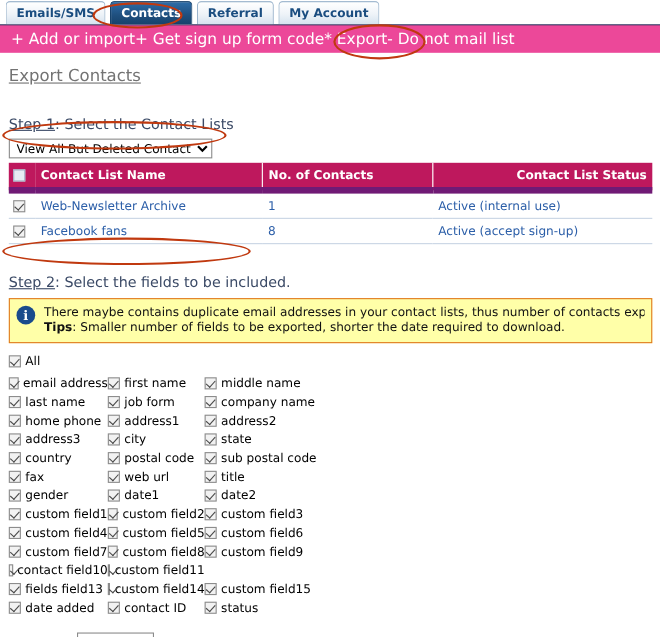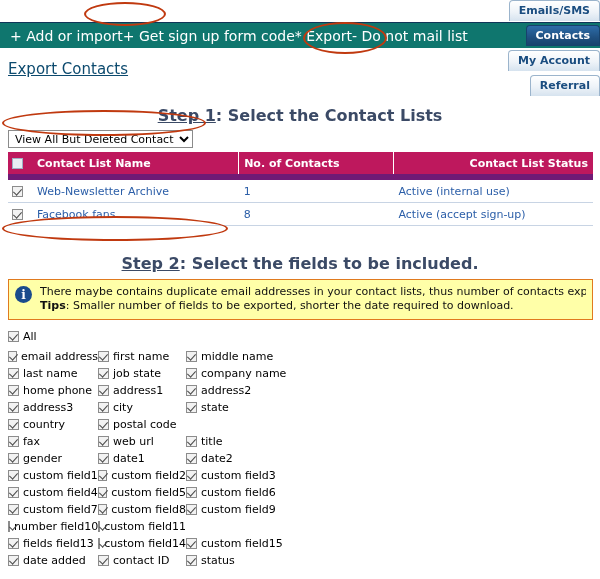--- a/index.html
+++ b/index.html
@@ -23,21 +23,20 @@
     height: 22px;
     background: #ffffff;
     padding-left: 5px;
     box-sizing: border-box;
   }
   .tabstrip-inner {
     display: flex;
     align-items: flex-end;
     gap: 4px;
     height: 22px;
-    flex-direction: column;
   }
   .tab {
     position: relative;
     font-size: 11px;
     font-weight: bold;
     color: #1a4d80;
     background: linear-gradient(to bottom, #ffffff 0%, #eef3f8 55%, #d6e3ef 100%);
     border: 1px solid #9bb4cc;
     border-bottom: none;
     border-radius: 4px 4px 0 0;
@@ -48,21 +47,21 @@
     height: 21px;
   }
   .tab.active {
     background: linear-gradient(to bottom, #2d6ca8 0%, #1f4f7e 60%, #17426c 100%);
     color: #ffffff;
     border-color: #17426c;
   }
 
   
   .navbar {
-    background: #0f766e;
+    background: #ec4899;
     height: 26px;
     display: flex;
     align-items: center;
     color: #ffffff;
     font-size: 14px;
     padding-left: 10px;
     box-sizing: border-box;
     border-top: 1px solid #0f3559;
   }
   .navbar .navitem {
@@ -70,33 +69,32 @@
     color: #ffffff;
     text-decoration: none;
   }
 
   
   .content {
     padding: 0 8px;
   }
   .page-title {
     font-size: 15px;
-    color: #0c4a6e;
+    color: #737373;
     text-decoration: underline;
     margin: 12px 0 0 0;
     font-weight: normal;
     font-family: "DejaVu Sans", "Liberation Sans", sans-serif;
   }
   .step-label {
-    font-size: 16px;
-    font-weight: bold;
+    font-size: 13px;
+    font-weight: normal;
     color: #3b4a66;
     margin-top: 28px;
     margin-bottom: 5px;
-    text-align: center;
   }
   .step-label .u { text-decoration: underline; }
 
   
   .list-select {
     font-family: "DejaVu Sans", "Liberation Sans", sans-serif;
     font-size: 11px;
     width: 185px;
     height: 18px;
     padding: 1px 2px;
@@ -261,22 +259,22 @@
     background: transparent;
   }
 </style>
 </head>
 <body>
 
 <div class="tabstrip">
   <div class="tabstrip-inner" id="tabstrip-inner">
       <div class="tab"><span>Emails/SMS</span></div>
       <div class="tab active"><span>Contacts</span></div>
+      <div class="tab"><span>Referral</span></div>
       <div class="tab"><span>My Account</span></div>
-      <div class="tab"><span>Referral</span></div>
     </div>
 </div>
 
 <div class="navbar" id="navbar">
     <span class="navitem">+ Add or import</span>
     <span class="navitem">+ Get sign up form code</span>
     <span class="navitem">* Export</span>
     <span class="navitem">- Do not mail list</span>
   </div>
 
@@ -354,21 +352,21 @@
             <span class="lbl">middle name</span>
           </label>
         </div>
         <div class="field-row">
           <label class="field-cell col0">
             <span class="cb checked"></span>
             <span class="lbl">last name</span>
           </label>
           <label class="field-cell col1">
             <span class="cb checked"></span>
-            <span class="lbl">job state</span>
+            <span class="lbl">job form</span>
           </label>
           <label class="field-cell col2">
             <span class="cb checked"></span>
             <span class="lbl">company name</span>
           </label>
         </div>
         <div class="field-row">
           <label class="field-cell col0">
             <span class="cb checked"></span>
             <span class="lbl">home phone</span>
@@ -398,20 +396,24 @@
         </div>
         <div class="field-row">
           <label class="field-cell col0">
             <span class="cb checked"></span>
             <span class="lbl">country</span>
           </label>
           <label class="field-cell col1">
             <span class="cb checked"></span>
             <span class="lbl">postal code</span>
           </label>
+          <label class="field-cell col2">
+            <span class="cb checked"></span>
+            <span class="lbl">sub postal code</span>
+          </label>
         </div>
         <div class="field-row">
           <label class="field-cell col0">
             <span class="cb checked"></span>
             <span class="lbl">fax</span>
           </label>
           <label class="field-cell col1">
             <span class="cb checked"></span>
             <span class="lbl">web url</span>
           </label>
@@ -472,21 +474,21 @@
             <span class="lbl">custom field8</span>
           </label>
           <label class="field-cell col2">
             <span class="cb checked"></span>
             <span class="lbl">custom field9</span>
           </label>
         </div>
         <div class="field-row">
           <label class="field-cell col0">
             <span class="cb checked"></span>
-            <span class="lbl">number field10</span>
+            <span class="lbl">contact field10</span>
           </label>
           <label class="field-cell col1">
             <span class="cb checked"></span>
             <span class="lbl">custom field11</span>
           </label>
         </div>
         <div class="field-row">
           <label class="field-cell col0">
             <span class="cb checked"></span>
             <span class="lbl">fields field13</span>

